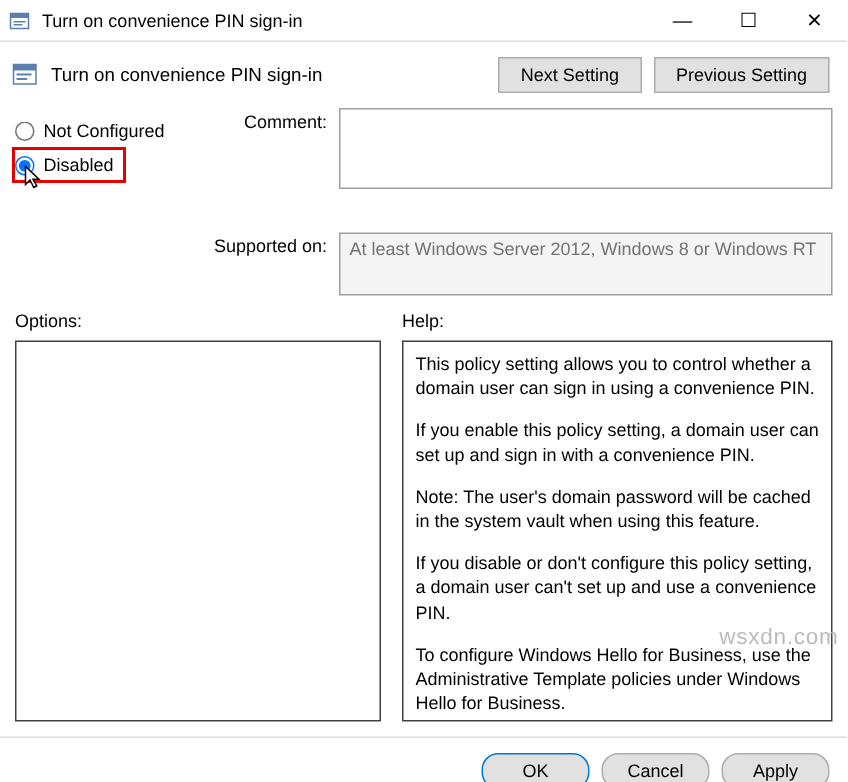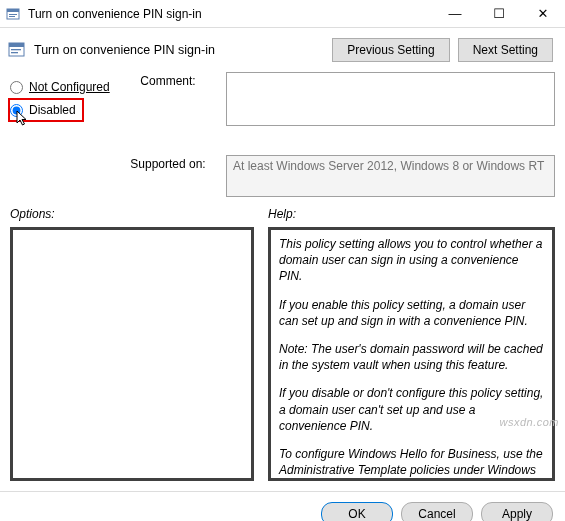--- a/index.html
+++ b/index.html
@@ -50,21 +50,21 @@
     font-size: 12px;
   }
   .left-col {
     float: left;
     width: 118px;
   }
   .right-col {
     margin-left: 118px;
     padding-right: 10px;
   }
-  .state-block { padding: 4px 0 0 10px; text-decoration: underline; }
+  .state-block { padding: 4px 0 0 10px; }
   .radio-row {
     display:flex; align-items:center;
     padding: 4px 0;
   }
   .radio-row input { margin: 0 6px 0 0; }
   .highlight {
     border: 2px solid #e60000;
     padding: 2px 6px 2px 0;
     margin-left: -2px;
     display: inline-flex;
@@ -73,21 +73,21 @@
   }
   .cursor {
     position:absolute; left:6px; top:10px; pointer-events:none;
   }
   .kv-label {
     text-align: right;
     font-size: 12px;
     color:#000;
   }
   .kv-row { display:flex; margin-top:6px; }
-  .kv-row .kv-label { width:108px; padding-right:8px; padding-top:2px;text-align:center; }
+  .kv-row .kv-label { width:108px; padding-right:8px; padding-top:2px; }
   .kv-row .kv-box { flex:1; }
   .textbox {
     width:100%;
     border:1px solid #a0a0a0;
     background:#fff;
     font-family:inherit;
     font-size:12px;
     padding:2px 4px;
     resize:none;
   }
@@ -96,29 +96,28 @@
     height:42px;
     background:#f4f4f4;
     overflow-y:scroll;
     padding:3px 6px;
     color:#737373;
   }
   .columns {
     display:flex;
     gap:14px;
     padding: 10px 10px 0 10px;
-    font-style: italic;
   }
   .col-head { margin-bottom:6px; }
   .options-pane {
     flex: 0 0 244px;
   }
   .help-pane { flex:1; }
   .pane-box {
-    border:3px solid #404040;
+    border:1px solid #404040;
     background:#fff;
     height:254px;
     overflow-y:scroll;
     padding:6px 8px;
     font-size:12px;
     line-height:1.35;
   }
   .pane-box p { margin:0 0 12px 0; }
   .footer {
     display:flex;
@@ -126,24 +125,23 @@
     gap:8px;
     padding:10px 12px;
     border-top:1px solid #ddd;
     margin-top:10px;
   }
   .footer .btn { min-width:72px;border-radius:11px; }
   .footer .btn.default { border:1.5px solid #0078d7; }
   .watermark {
     position:absolute;
     right:6px; top:416px;
-    color:#bbb; font-size:11px;
+    color:#bbb; font-size:15px;
     transform:rotate(0);
     letter-spacing:0.5px;
-    font-style:italic;
   }
   .scrollhint {
     overflow-y:scroll;
   }
 </style>
 </head>
 <body>
 
 <div class="titlebar">
   <span class="icon">
@@ -166,22 +164,22 @@
   <span class="hicon">
     <svg width="20" height="18" viewBox="0 0 20 18">
       <rect x="1" y="2" width="15" height="13" fill="#fff" stroke="#5a7fb0"></rect>
       <rect x="1" y="2" width="15" height="4" fill="#5a7fb0"></rect>
       <rect x="3" y="8" width="10" height="1.3" fill="#5a7fb0"></rect>
       <rect x="3" y="11" width="7" height="1.3" fill="#5a7fb0"></rect>
     </svg>
   </span>
   <span class="htitle">Turn on convenience PIN sign-in</span>
   <div class="navbtns">
+    <button class="btn">Next Setting</button>
     <button class="btn">Previous Setting</button>
-    <button class="btn">Next Setting</button>
   </div>
 </div>
 
 <div>
   <div class="left-col">
     <div class="state-block">
       <label class="radio-row">
         <input type="radio" name="state" style="">
         <span>Not Configured</span>
       </label>

